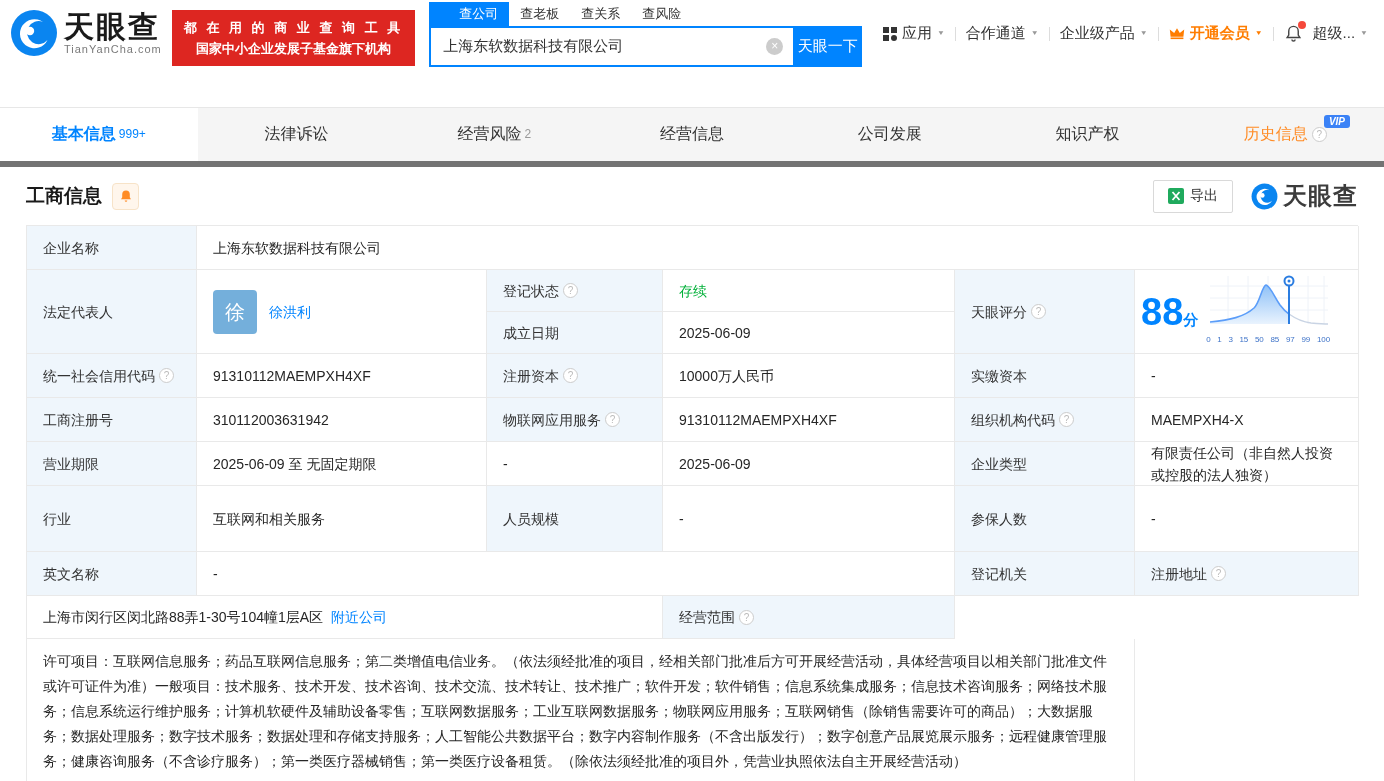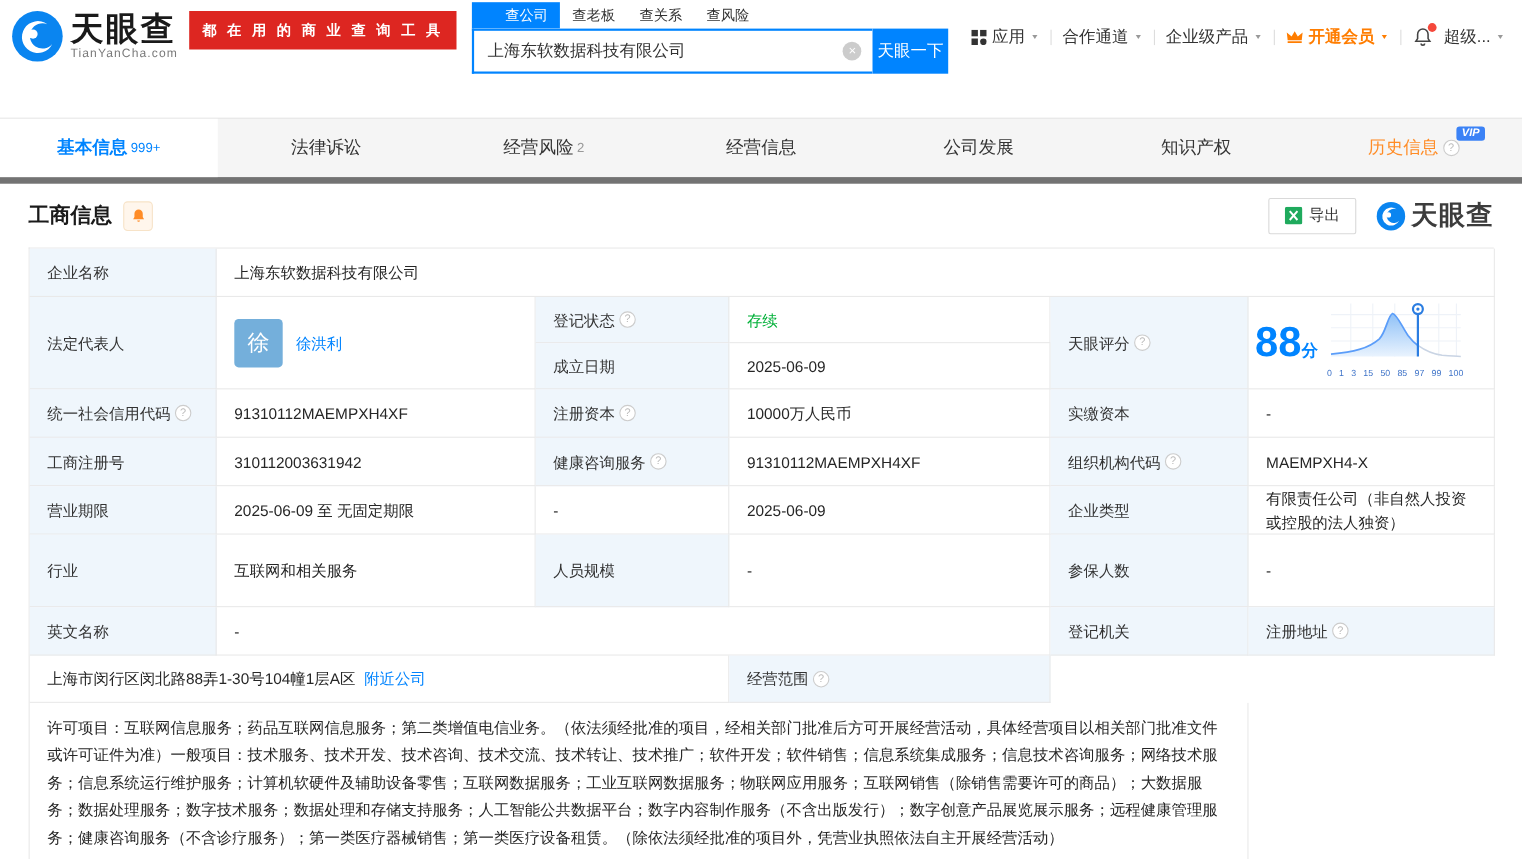--- a/index.html
+++ b/index.html
@@ -83,20 +83,21 @@
       <circle cx="20" cy="22" r="4.2" fill="#fff"></circle>
     </svg>
     <div class="logo-txt">
       <div class="logo-brand">天眼查</div>
       <div class="logo-domain">TianYanCha.com</div>
     </div>
   </div>
 
   <div class="slogan">
     <div class="l1">都 在 用 的 商 业 查 询 工 具</div>
+    <div class="l2">国家中小企业发展子基金旗下机构</div>
   </div>
 
   <div class="search-wrap">
     <div class="stabs">
       <span class="stab active">查公司</span>
       <span class="stab">查老板</span>
       <span class="stab">查关系</span>
       <span class="stab">查风险</span>
     </div>
     <div class="sbar">
@@ -282,21 +283,21 @@
       <span>注册资本</span>
       <span class="help-ic">?</span>
     </div>
     <div class="cell">10000万人民币</div>
     <div class="cell lbl">实缴资本</div>
     <div class="cell">-</div>
 
     <div class="cell lbl">工商注册号</div>
     <div class="cell">310112003631942</div>
     <div class="cell lbl">
-      <span>健康咨询服务</span>
+      <span>物联网应用服务</span>
       <span class="help-ic">?</span>
     </div>
     <div class="cell">91310112MAEMPXH4XF</div>
     <div class="cell lbl">
       <span>组织机构代码</span>
       <span class="help-ic">?</span>
     </div>
     <div class="cell">MAEMPXH4-X</div>
 
     <div class="cell lbl">营业期限</div>

